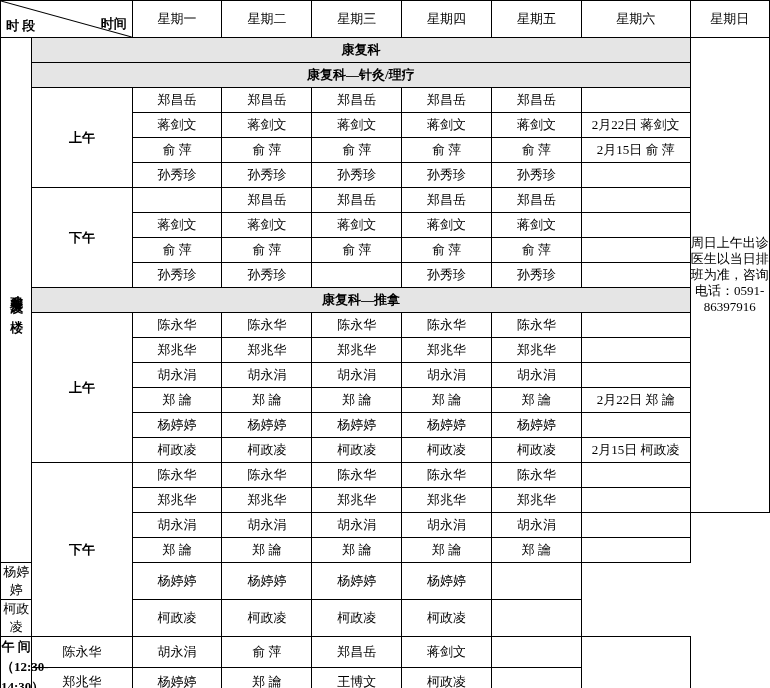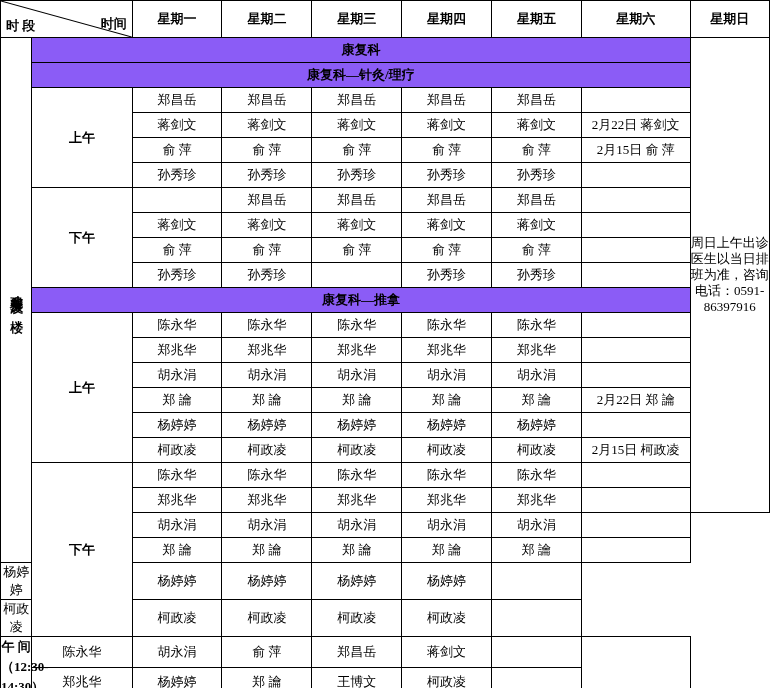--- a/index.html
+++ b/index.html
@@ -1,24 +1,24 @@
 <!DOCTYPE html>
 <html><head>
 <meta charset="utf-8">
 <style>
   html,body{margin:0;padding:0;background:#fff;}
   body{width:770px;height:688px;font-family:"Liberation Serif","DejaVu Serif",serif;color:#000;}
   #sched{border-collapse:collapse;width:770px;height:688px;table-layout:fixed;}
   #sched td{border:1px solid #000;text-align:center;vertical-align:middle;font-size:13px;padding:0;}
-  .hdr{font-weight:bold;font-size:15px;height:36px;}
+  .hdr{font-weight:normal;font-size:15px;height:36px;}
   .corner{position:relative;padding:0;}
   .corner .diag{position:absolute;left:0;top:0;width:100%;height:100%;}
   .corner .t1{position:absolute;right:5px;top:2px;font-weight:bold;font-size:13px;margin-top:12px;}
   .corner .t2{position:absolute;left:5px;bottom:2px;font-weight:bold;font-size:13px;}
-  .secband{background:#8b5cf6;font-weight:bold;font-size:15px;height:24px;}
+  .secband{background:#e5e5e5;font-weight:bold;font-size:15px;height:24px;}
   .vlabel{font-weight:bold;font-size:15px;}
   .name{font-size:13px;height:24px;letter-spacing:0px;}
   .note{font-size:13px;line-height:16px;}
   .bldg{font-weight:bold;font-size:15px;width:30px;}
   .bldg span{writing-mode:vertical-rl;text-orientation:upright;display:inline-block;letter-spacing:2px;}
   .noonlabel{font-weight:bold;font-size:13px;text-align:left;padding-left:6px;line-height:20px;}
 </style>
 </head>
 <body>
 

